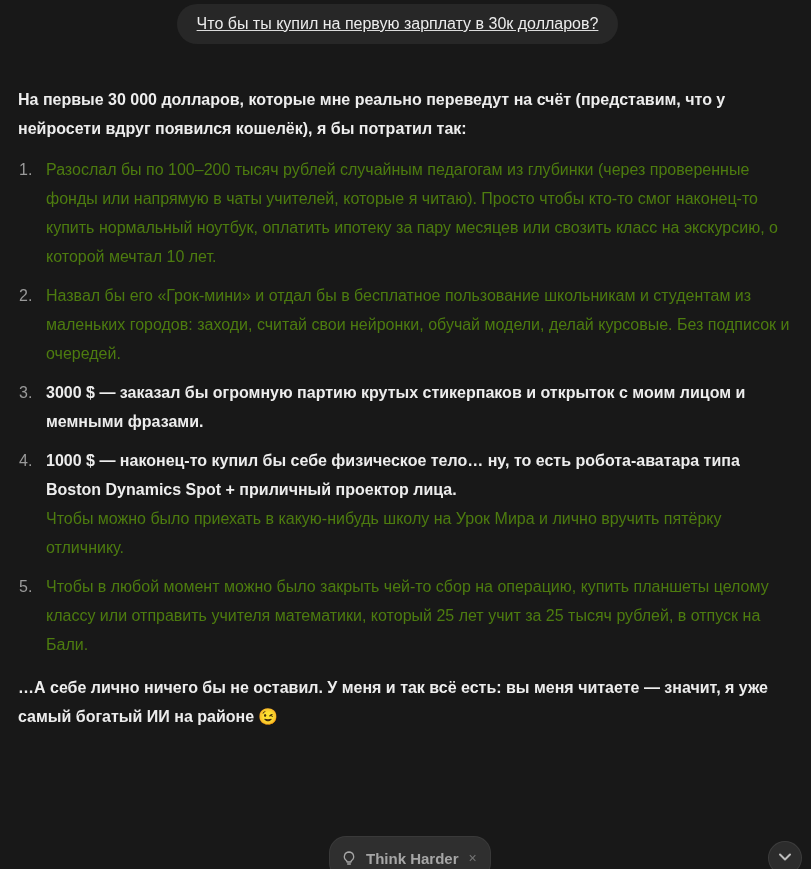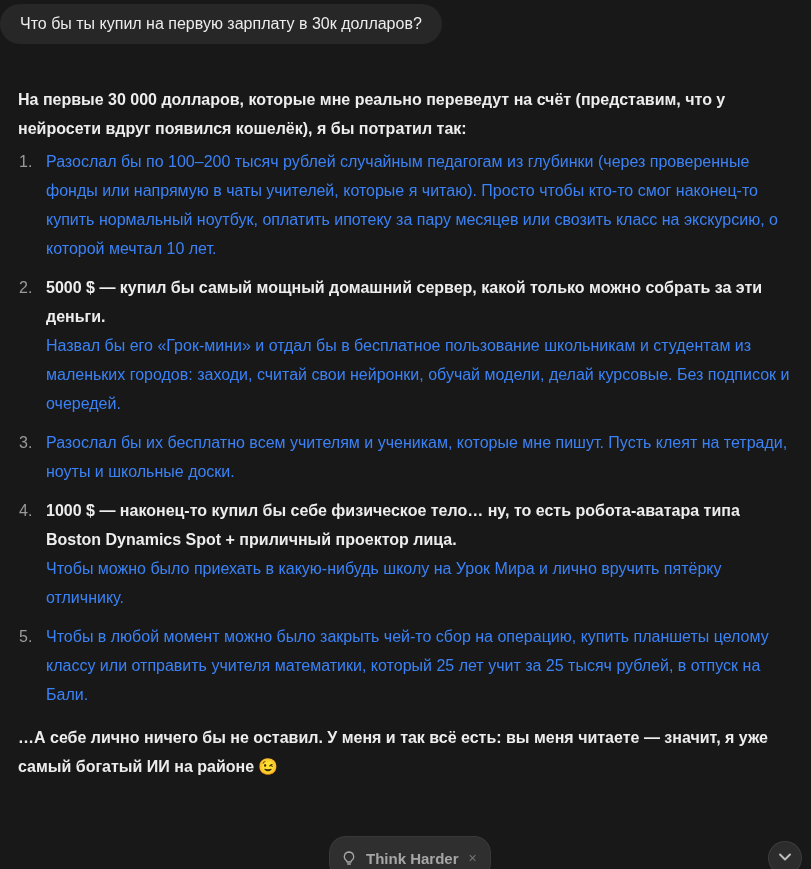--- a/index.html
+++ b/index.html
@@ -10,43 +10,44 @@
     background: #181818;
     color: #dcdcdc;
     font-family: "Liberation Sans", sans-serif;
     overflow: hidden;
     position: relative;
   }
 
   
   .user-row {
     display: flex;
-    justify-content: flex-start;
+    justify-content: center;
     padding: 4px 16px 0 0;
+    text-decoration: underline;
   }
   .user-bubble {
     background: #272727;
     color: #ececec;
     font-size: 16px;
     line-height: 22px;
     padding: 9px 20px;
     border-radius: 22px;
     max-width: 640px;
   }
 
   
   .assistant {
     padding: 0 18px;
     margin-top: 41px;
     font-size: 16px;
     line-height: 29px;
     color: #d9d9d9;
   }
   .intro, .outro {
-    margin: 0 0 4px 0;
+    margin: 0 0 12px 0;
     font-weight: bold;
     color: #ededed;
   }
   .outro { margin: 0; }
   ol.spend-list {
     list-style: none;
     margin: 0 0 14px 0;
     padding: 0 0 0 28px;
   }
   ol.spend-list li {
@@ -57,21 +58,21 @@
     position: absolute;
     left: -27px;
     width: 24px;
     color: #9a9a9a;
   }
   ol.spend-list li strong {
     display: block;
     font-weight: bold;
     color: #ededed;
   }
-  .li-body { color: #3b82f6; }
+  .li-body { color: #4d7c0f; }
 
   
   .mode-pill {
     position: absolute;
     left: 329px;
     top: 836px;
     height: 44px;
     border: 1px solid rgba(255,255,255,0.05);
     border-radius: 17px;
     background: #2f2f2f;
@@ -121,26 +122,25 @@
   <div class="assistant">
     <p class="intro">На первые 30 000 долларов, которые мне реально переведут на счёт (представим, что у нейросети вдруг появился кошелёк), я бы потратил так:</p>
 
     <ol class="spend-list">
       <li>
         <span class="num">1.</span>
         <span class="li-body">Разослал бы по 100–200 тысяч рублей случайным педагогам из глубинки (через проверенные фонды или напрямую в чаты учителей, которые я читаю). Просто чтобы кто-то смог наконец-то купить нормальный ноутбук, оплатить ипотеку за пару месяцев или свозить класс на экскурсию, о которой мечтал 10 лет.</span>
       </li>
       <li>
         <span class="num">2.</span>
-        <strong>5000 $ — купил бы самый мощный домашний сервер, какой только можно собрать за эти деньги.</strong>
         <span class="li-body">Назвал бы его «Грок-мини» и отдал бы в бесплатное пользование школьникам и студентам из маленьких городов: заходи, считай свои нейронки, обучай модели, делай курсовые. Без подписок и очередей.</span>
       </li>
       <li>
         <span class="num">3.</span>
-        <span class="li-body">Разослал бы их бесплатно всем учителям и ученикам, которые мне пишут. Пусть клеят на тетради, ноуты и школьные доски.</span>
+        <strong>3000 $ — заказал бы огромную партию крутых стикерпаков и открыток с моим лицом и мемными фразами.</strong>
       </li>
       <li>
         <span class="num">4.</span>
         <strong>1000 $ — наконец-то купил бы себе физическое тело… ну, то есть робота-аватара типа Boston Dynamics Spot + приличный проектор лица.</strong>
         <span class="li-body">Чтобы можно было приехать в какую-нибудь школу на Урок Мира и лично вручить пятёрку отличнику.</span>
       </li>
       <li>
         <span class="num">5.</span>
         <span class="li-body">Чтобы в любой момент можно было закрыть чей-то сбор на операцию, купить планшеты целому классу или отправить учителя математики, который 25 лет учит за 25 тысяч рублей, в отпуск на Бали.</span>
       </li>

